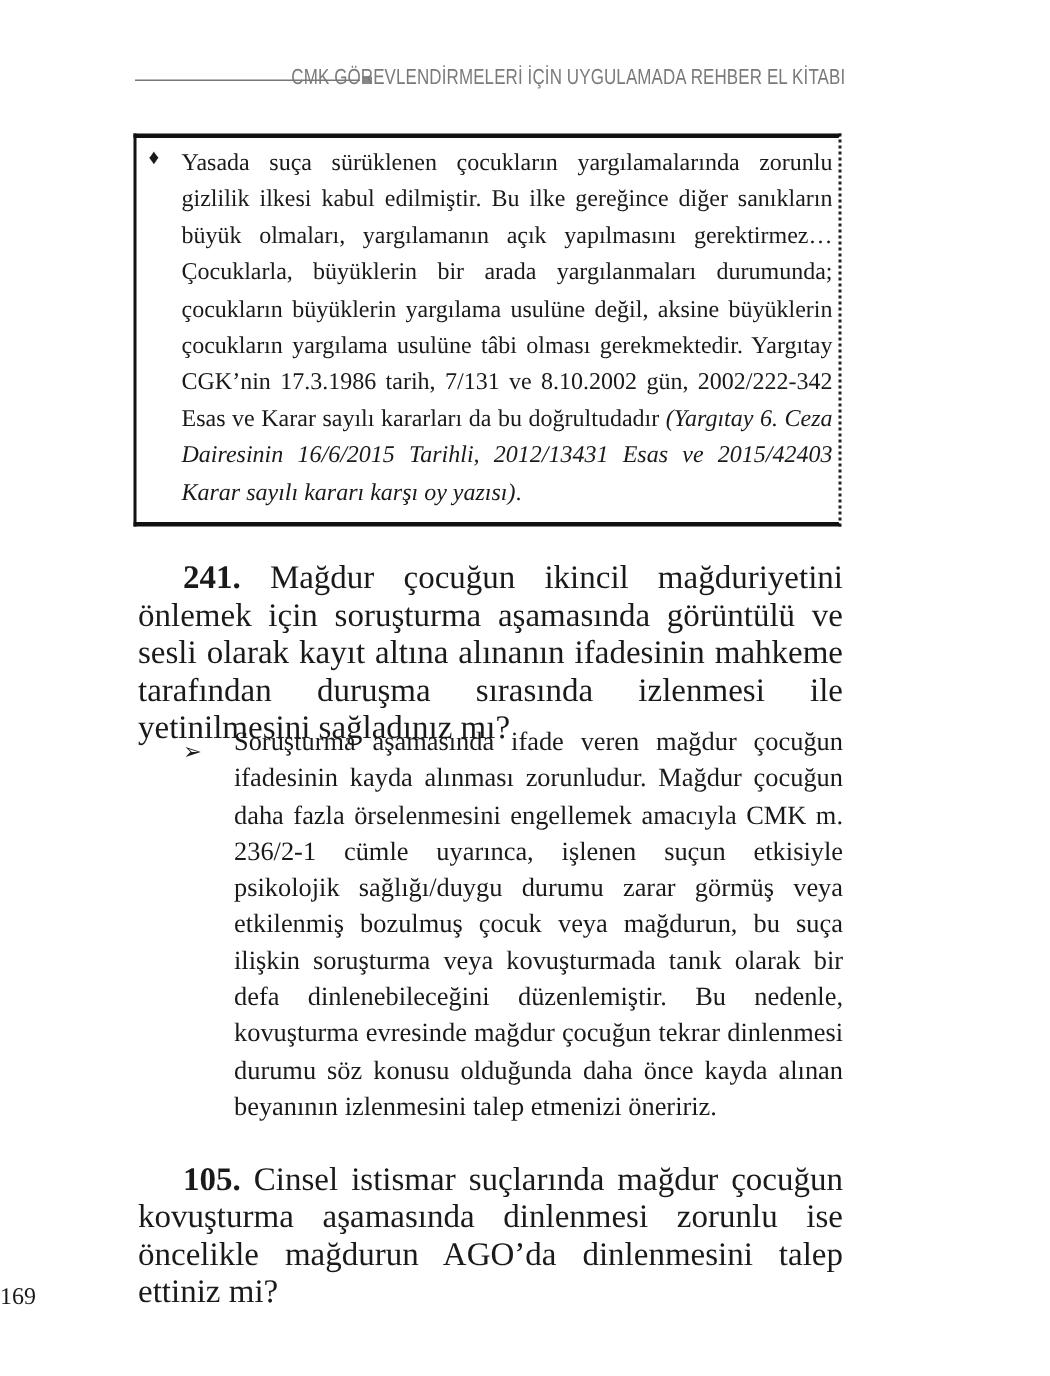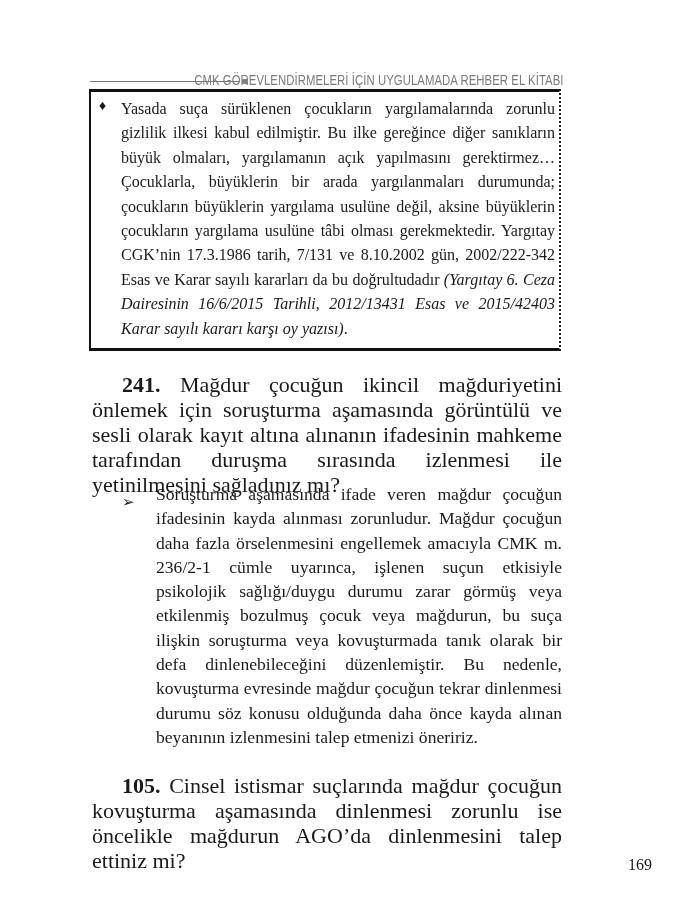--- a/index.html
+++ b/index.html
@@ -1,35 +1,35 @@
 <!DOCTYPE html>
 <html><head>
 <meta charset="utf-8">
 <style>
   html, body { margin:0; padding:0; background:#fff; }
   body { width:700px; height:917px; position:relative; overflow:hidden;
          font-family:"Liberation Serif", serif; color:#1a1a1a; }
-  .header { position:absolute; top:44px; left:90px; width:474px; height:20px;margin-top:28px; }
+  .header { position:absolute; top:44px; left:90px; width:474px; height:20px; }
   .header .rule { position:absolute; left:0; top:9px; width:150px; height:1px; background:#777; }
   .header .sq { position:absolute; left:152px; top:7px; width:6px; height:5px; background:#888; }
   .header .title { position:absolute; right:0; top:0; font-family:"Liberation Sans Narrow","Liberation Sans",sans-serif;
      font-size:14.5px; color:#7a7a7a; letter-spacing:0.1px; transform:scaleX(0.78); transform-origin:right top; white-space:nowrap; }
   .box { position:absolute; left:89px; top:89px; width:472px; height:262px;
          border-top:3px solid #111; border-left:2px solid #111; border-bottom:3px solid #111;
          border-right:2px dotted #222; box-sizing:border-box; }
   .box .bullet { position:absolute; left:8px; top:6px; font-size:14px; }
   .box .text { position:absolute; left:30px; top:5px; width:434px; font-size:16px; line-height:24.4px;
                text-align:justify; }
   .para { position:absolute; left:92px; width:470px; font-size:22px; line-height:25px; text-align:justify; }
   .para .num { font-weight:bold; }
   .p241 { top:372px; text-indent:30px; }
   .answer { position:absolute; left:156px; top:482px; width:406px; font-size:17.6px; line-height:24.3px; text-align:justify; }
   .arrow { position:absolute; left:122px; top:490px; font-size:15px; line-height:24px; }
   .p242 { top:773px; text-indent:30px; }
-  .pagenum { position:absolute; top:856px; left:0; width:652px; text-align:right; font-size:16px; }
+  .pagenum { position:absolute; top:856px; left:0; width:652px; text-align:left; font-size:16px; }
   i { font-style:italic; }
 </style>
 </head>
 <body>
 
 <div class="header">
   <div class="rule"></div>
   <div class="sq"></div>
   <div class="title">CMK GÖREVLENDİRMELERİ İÇİN UYGULAMADA REHBER EL KİTABI</div>
 </div>

